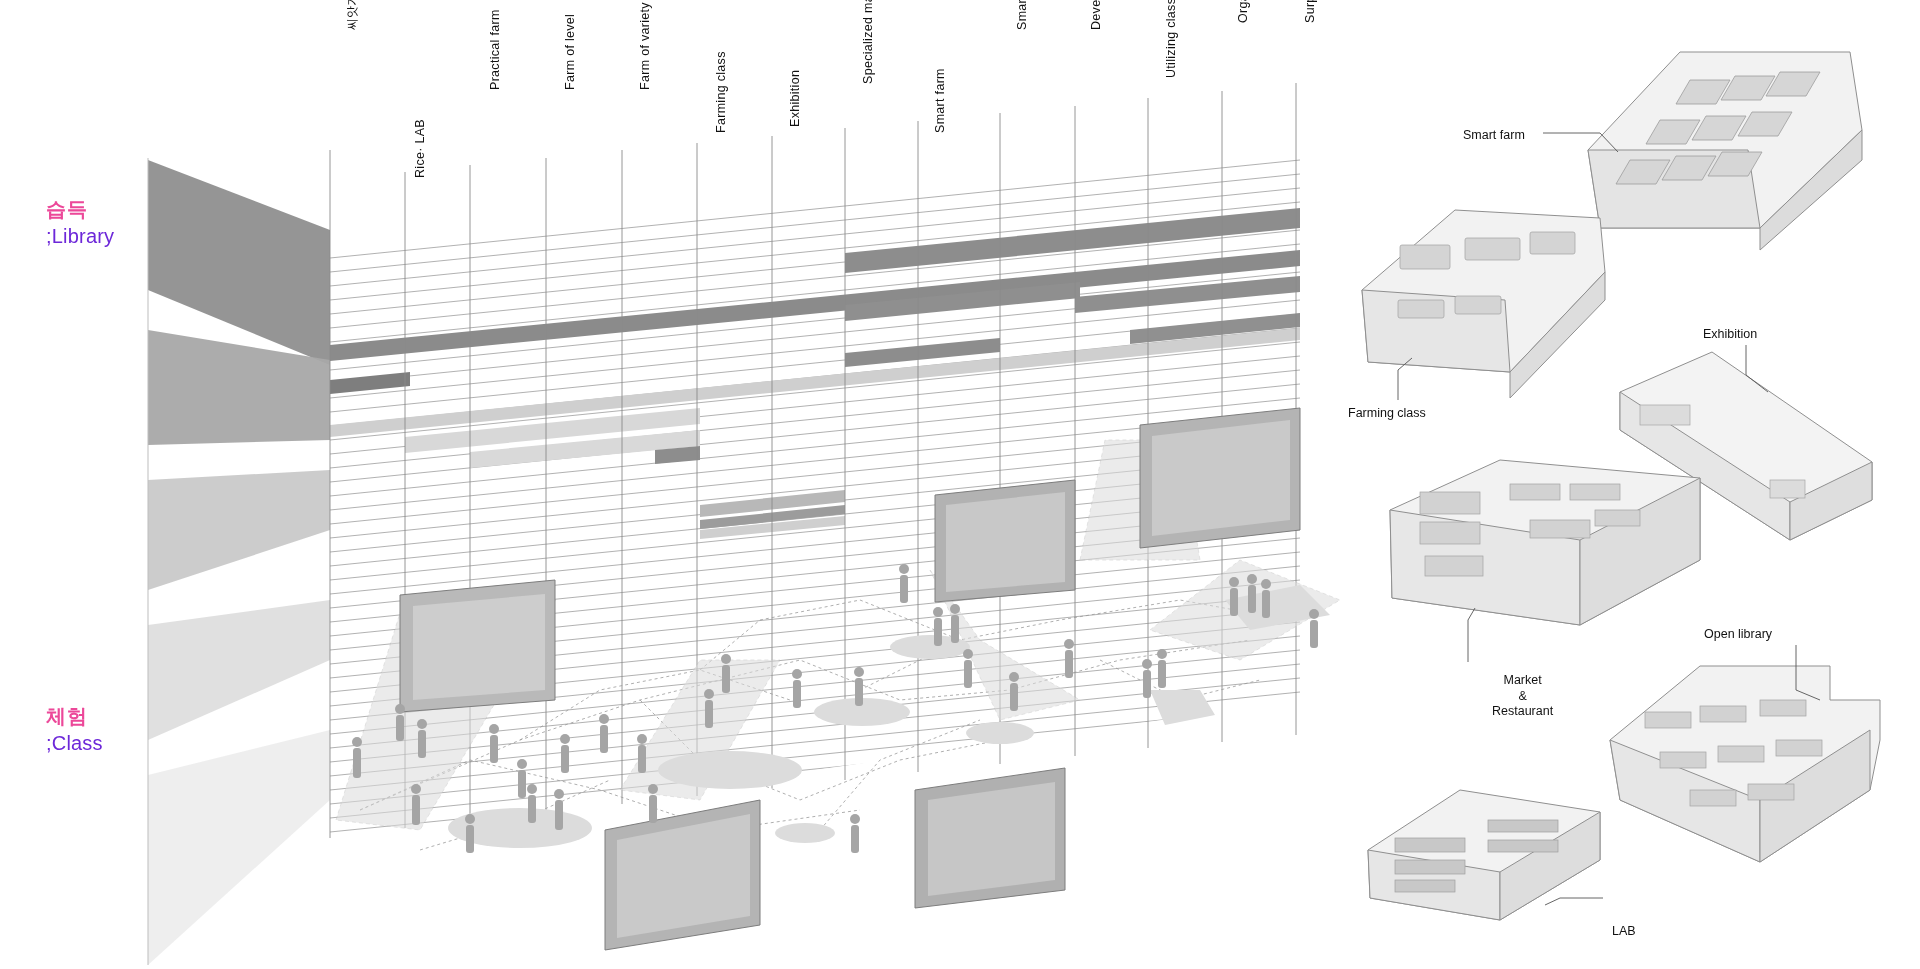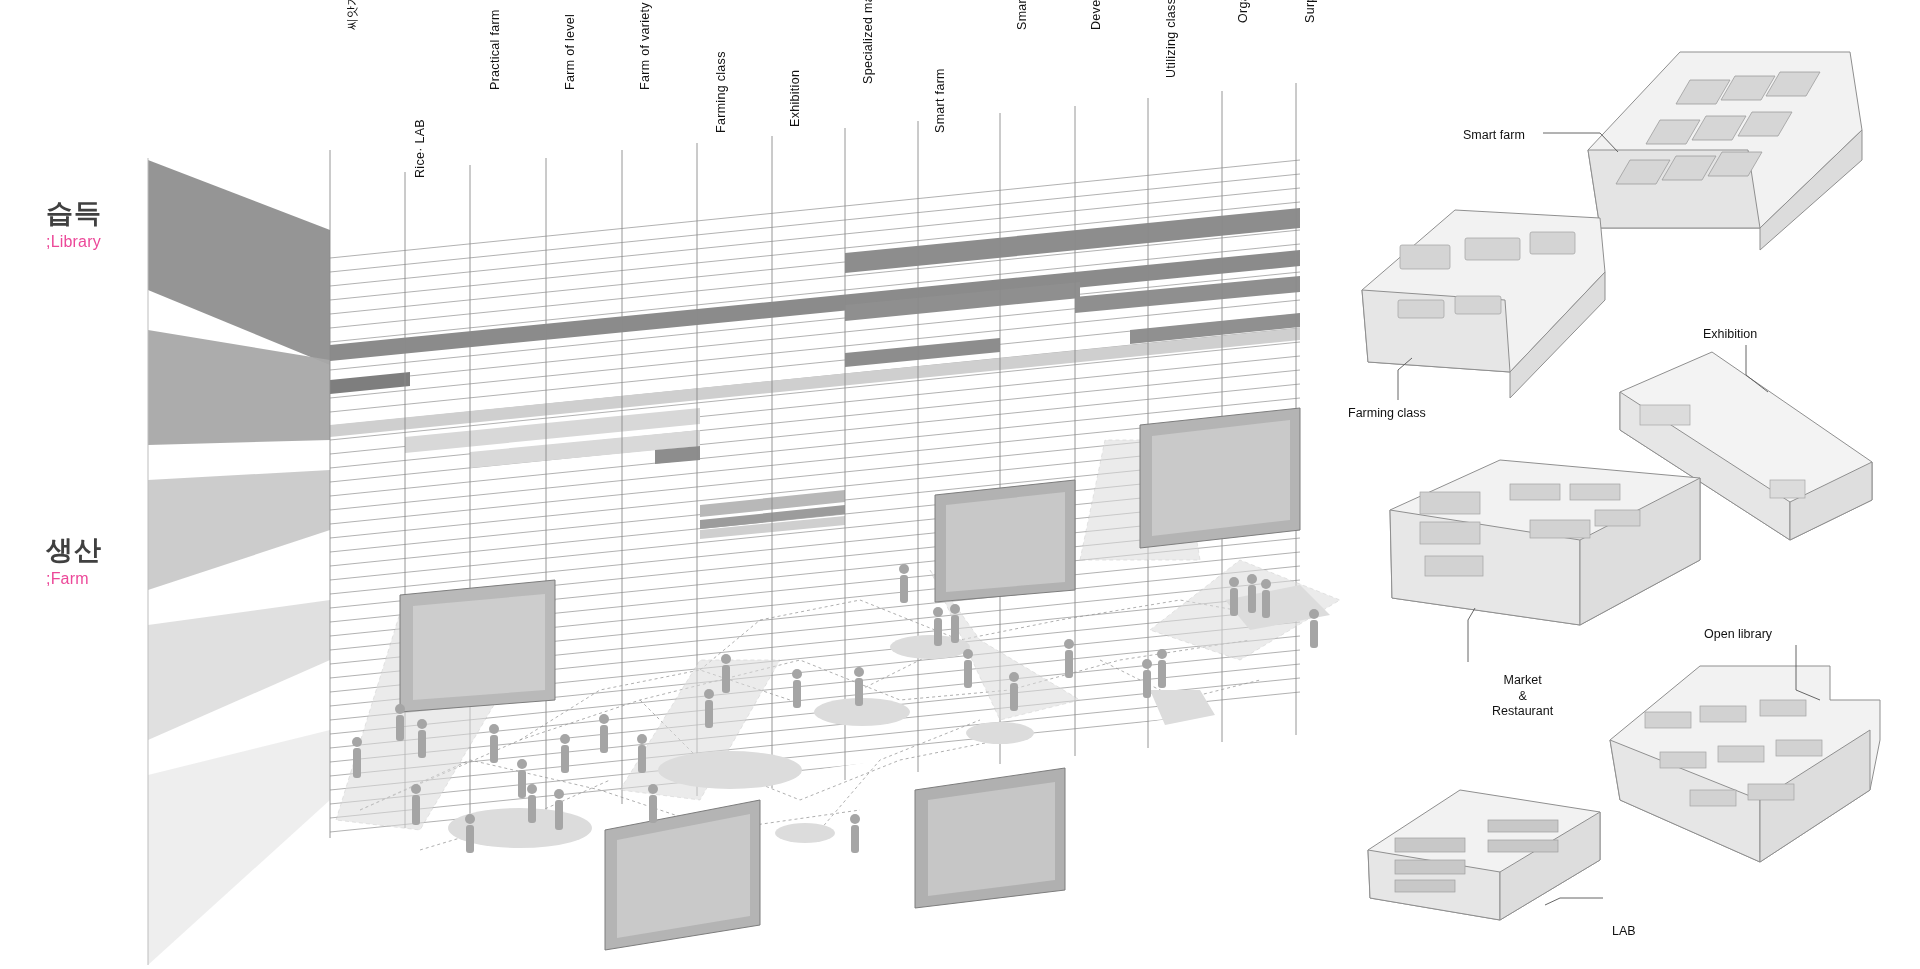--- a/index.html
+++ b/index.html
@@ -22,29 +22,29 @@
     height: 969px;
   }
 
   
   .cat {
     position: absolute;
     left: 46px;
     width: 200px;
   }
   .cat .ko {
-    font-size: 27px;
+    font-size: 20px;
     font-weight: bold;
     letter-spacing: 1px;
     line-height: 1.15;
-    color: #404040;
+    color: #ec4899;
   }
   .cat .en {
-    font-size: 16px;
-    color: #ec4899;
+    font-size: 20px;
+    color: #6d28d9;
     margin-top: 4px;
     letter-spacing: 0.2px;
   }
 
   
   .collabel {
     position: absolute;
     transform-origin: left top;
     transform: rotate(-90deg);
     white-space: nowrap;
@@ -388,23 +388,23 @@
       <line x1="1468" y1="620" x2="1475" y2="608"></line>
       <line x1="1603" y1="898" x2="1560" y2="898"></line>
       <line x1="1560" y1="898" x2="1545" y2="905"></line>
     </g>
   </svg>
 
   <div class="cat" style="top:198px">
     <div class="ko">습득</div>
     <div class="en">;Library</div>
   </div>
-  <div class="cat" style="top:535px">
-    <div class="ko">생산</div>
-    <div class="en">;Farm</div>
+  <div class="cat" style="top:705px">
+    <div class="ko">체험</div>
+    <div class="en">;Class</div>
   </div>
 
   <div class="collabel ko" style="left:344px; top:30px;">씨앗거리의 현실적 저해서 : 빵 전문 도서관</div>
   <div class="collabel" style="left:413px; top:178px;">Rice· LAB</div>
   <div class="collabel" style="left:488px; top:90px;">Practical farm</div>
   <div class="collabel" style="left:563px; top:90px;">Farm of level</div>
   <div class="collabel" style="left:638px; top:90px;">Farm of variety</div>
   <div class="collabel" style="left:714px; top:133px;">Farming class</div>
   <div class="collabel" style="left:788px; top:127px;">Exhibition</div>
   <div class="collabel" style="left:861px; top:84px;">Specialized market</div>

